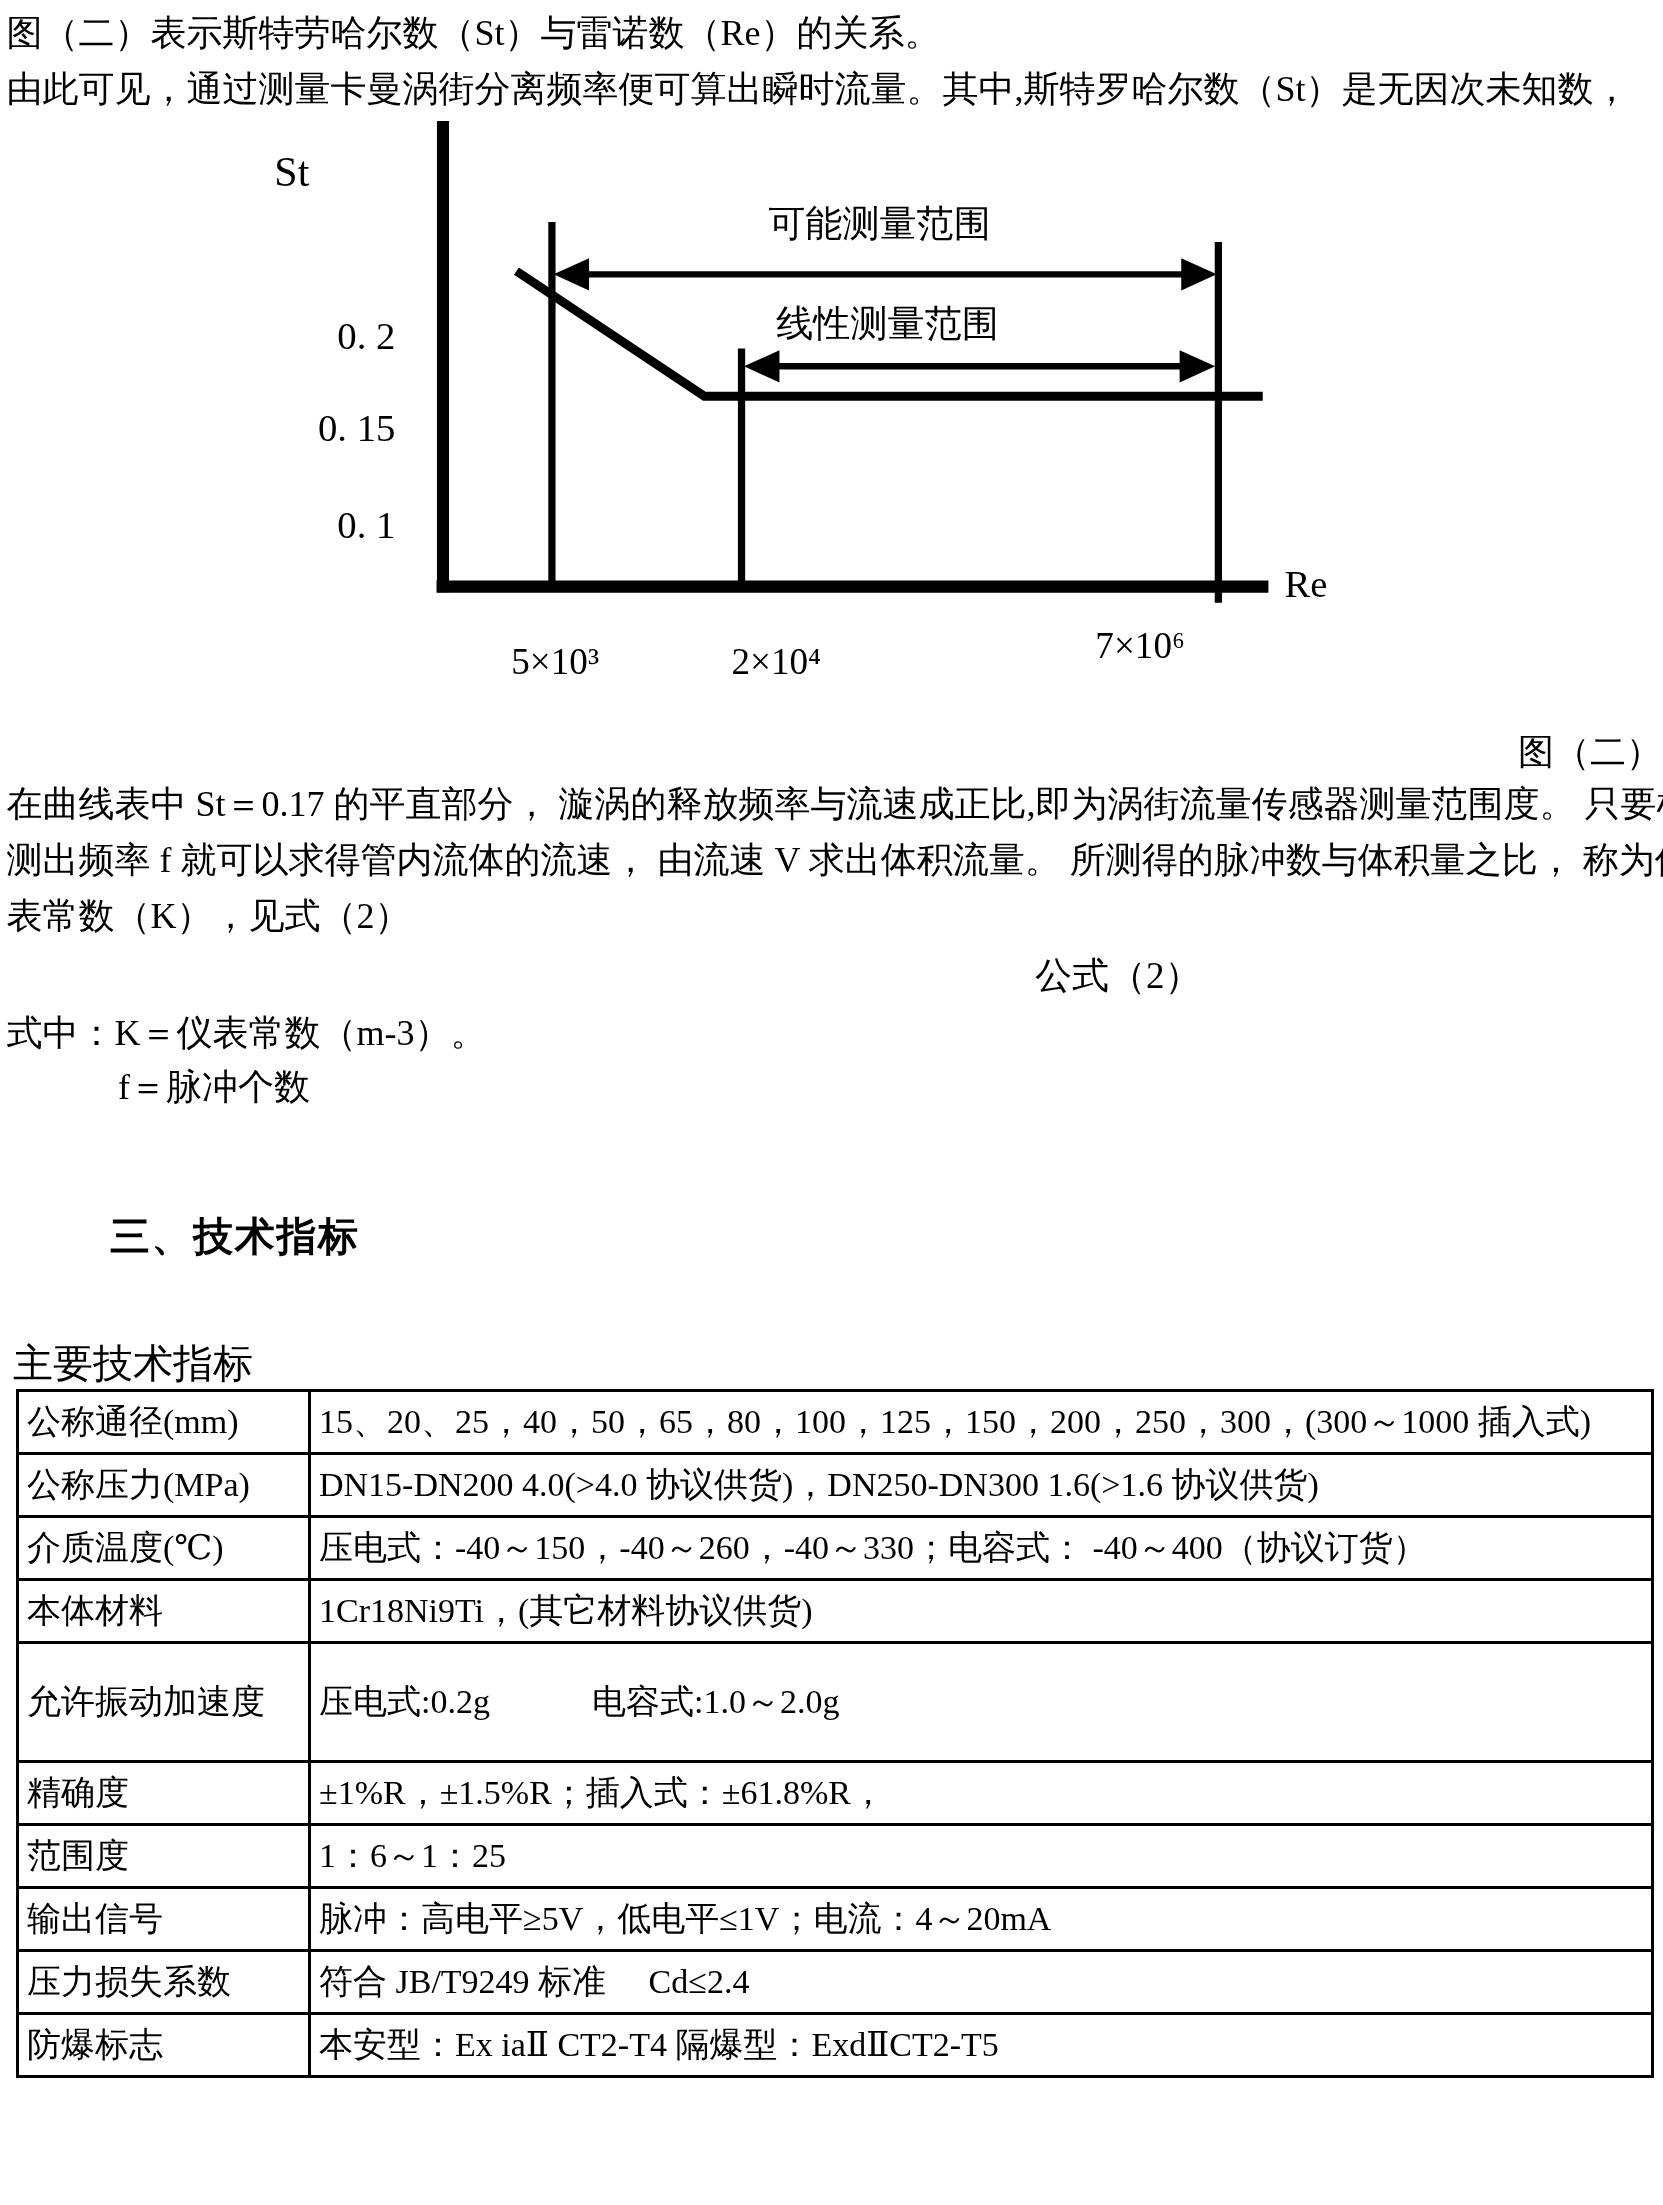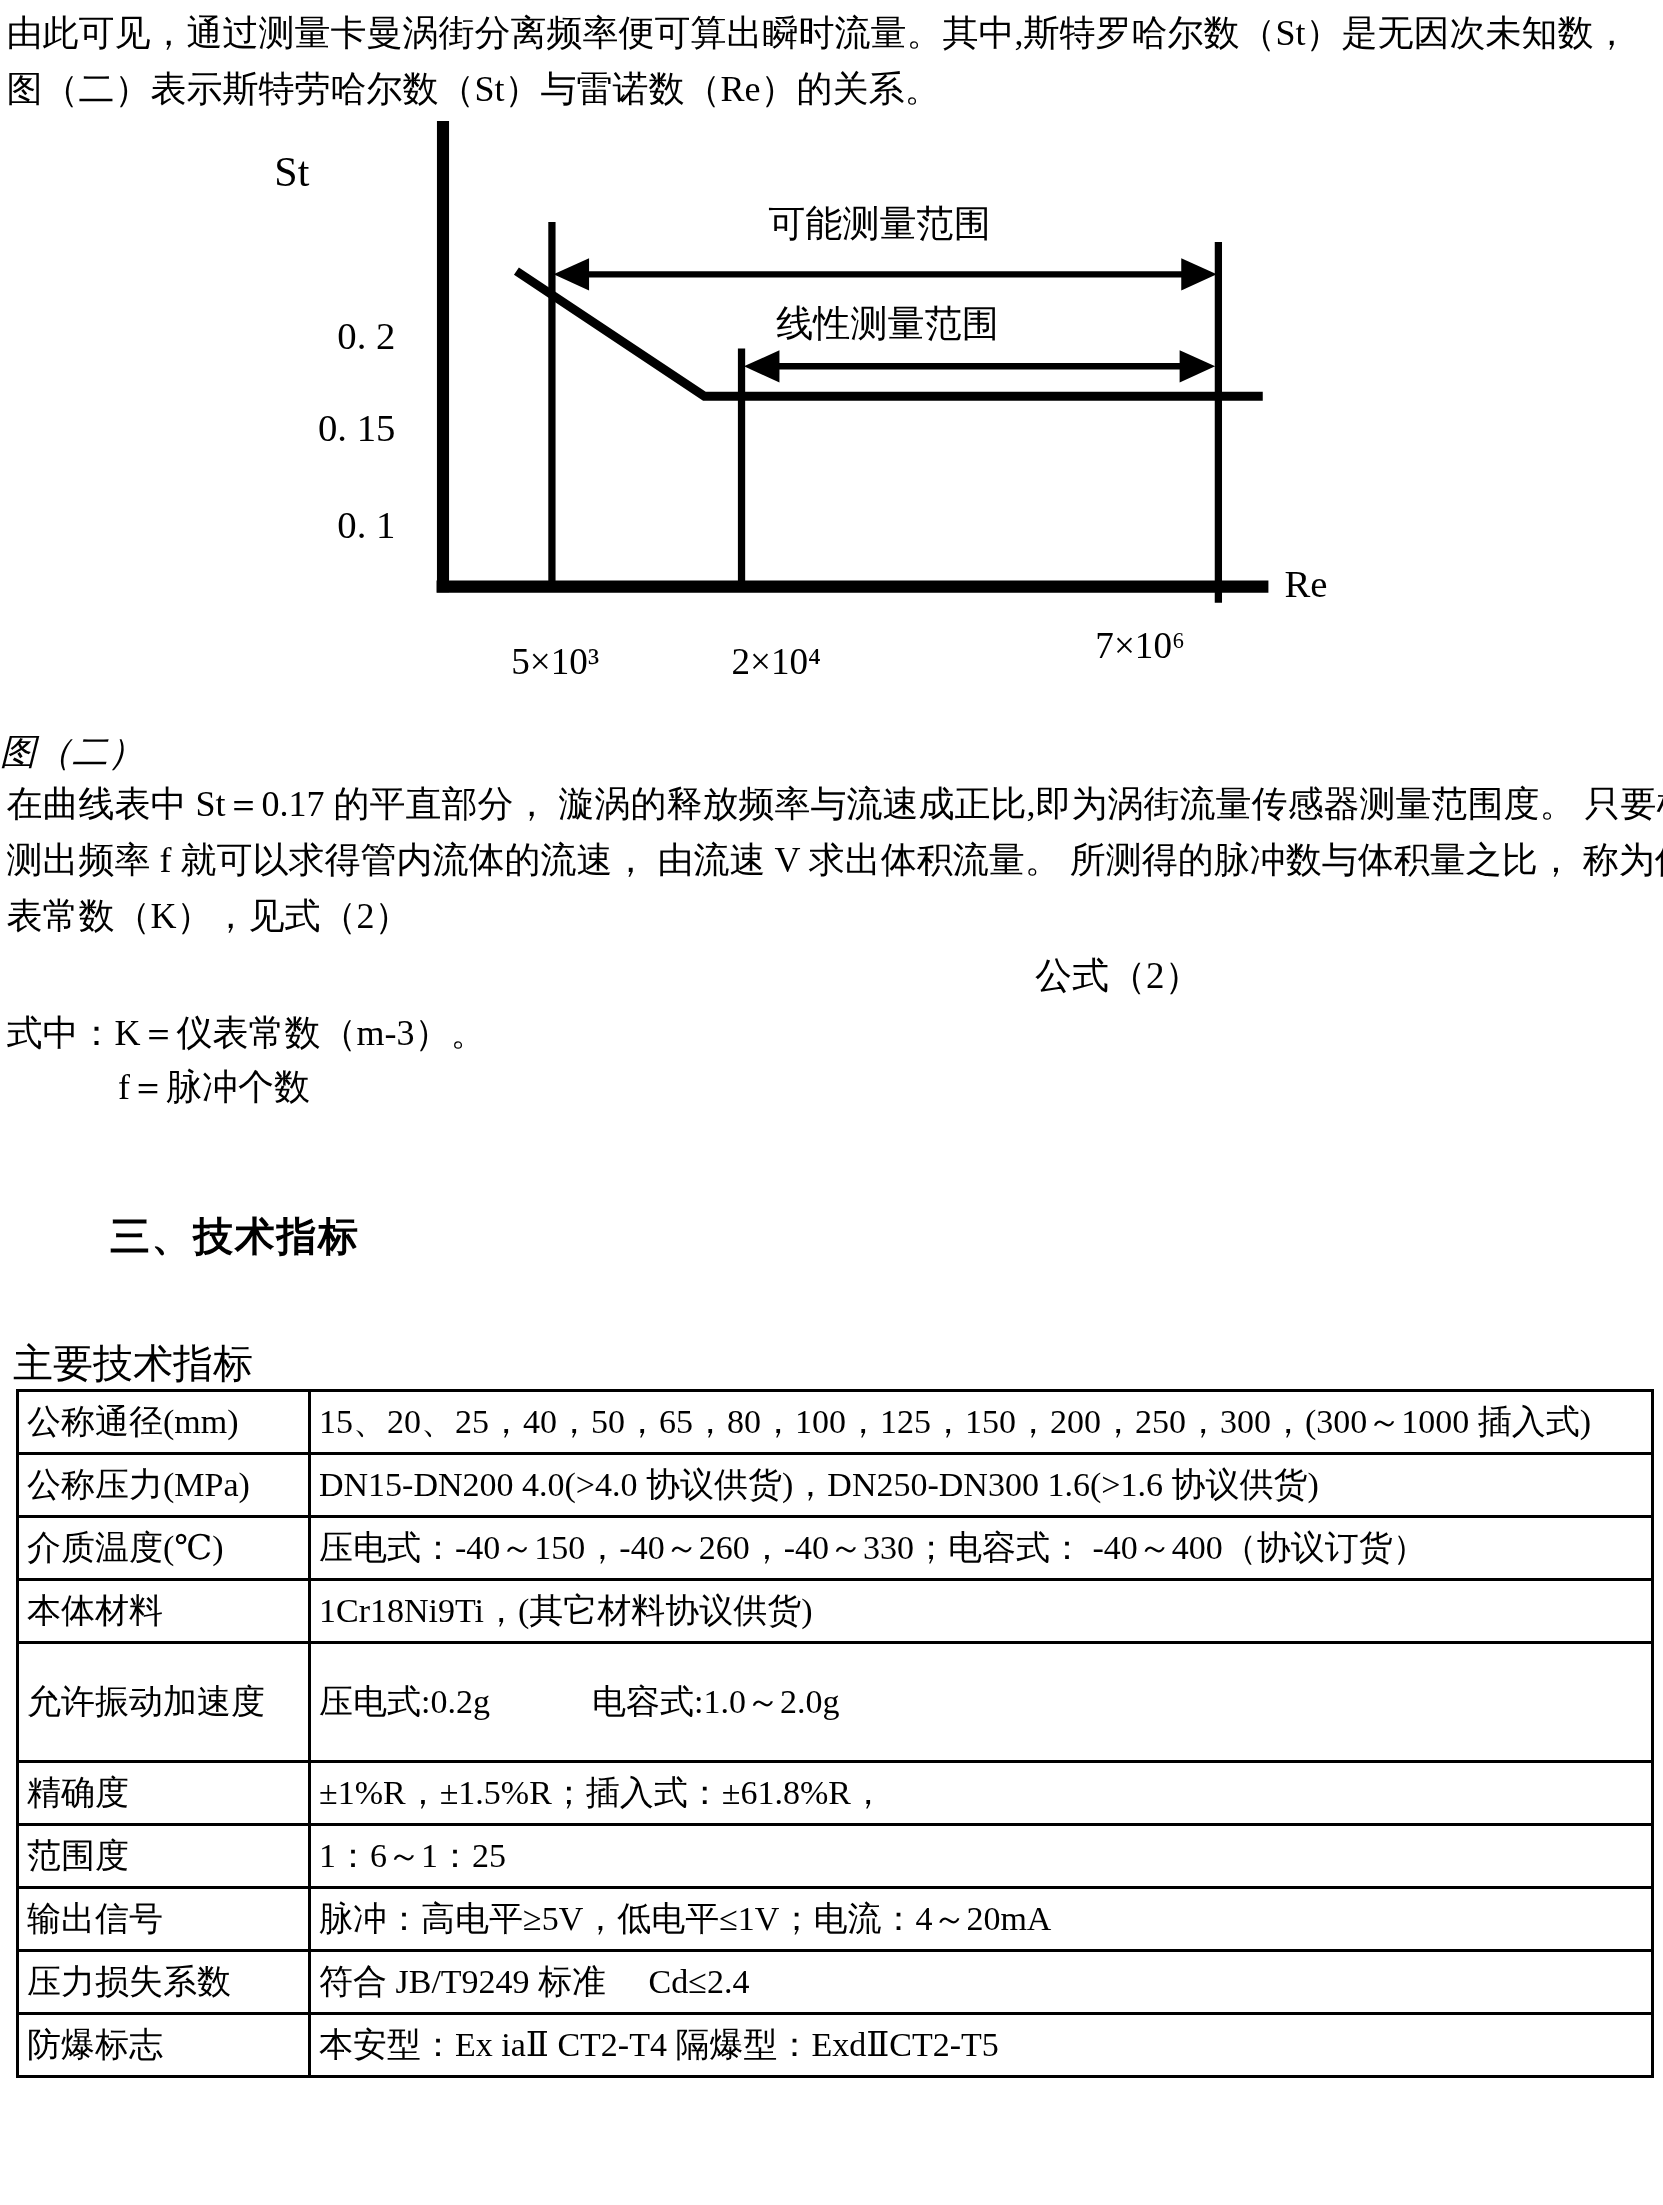--- a/index.html
+++ b/index.html
@@ -4,21 +4,21 @@
 <style>
   html,body{margin:0;padding:0;background:#fff;}
   body{font-family:"Liberation Serif","DejaVu Serif",serif;color:#000;}
   #page{position:relative;width:1663px;height:2205px;background:#ffffff;overflow:hidden;}
   .textline{position:absolute;white-space:pre;font-size:36px;line-height:56px;color:#000;}
   .para .textline{position:static;}
   .para{position:absolute;left:6.5px;top:0;}
   #para1{top:4.8px;}
   #para2{top:776px;}
   #figure-svg{position:absolute;left:0;top:113px;}
-  #figure-caption{position:absolute;top:728px;left:0;width:1662px;text-align:left;font-size:36px;font-style:italic;}
+  #figure-caption{position:absolute;top:728px;left:0;width:1662px;text-align:right;font-size:36px;}
   #formula-row{position:absolute;top:951px;left:0;width:1663px;height:56px;}
   #formula-expression{position:absolute;left:450px;top:0;font-size:37px;white-space:pre;}
   #formula-label{position:absolute;left:1035px;top:0;font-size:37px;white-space:pre;}
   #def-1{top:1005px;left:6.5px;}
   #def-2{top:1059px;left:118px;}
   #def-3{top:1112px;left:118px;}
   #section-heading{position:absolute;top:1209px;left:86px;font-family:"Liberation Sans","DejaVu Sans",sans-serif;
     font-weight:bold;font-size:40px;letter-spacing:1.6px;margin-left:24px;}
   #table-intro{position:absolute;top:1336px;left:13px;font-size:40px;}
   #spec-table{position:absolute;top:1389px;left:16px;width:1638px;border-collapse:collapse;table-layout:fixed;}
@@ -28,22 +28,22 @@
   #spec-table tr{height:63px;}
   #spec-table tr.tall{height:119px;}
   svg text{font-family:"Liberation Serif","DejaVu Serif",serif;fill:#000;}
 </style>
 </head>
 <body>
 
 <div id="page">
 
   <div class="para" id="para1">
+    <div class="textline">图（二）表示斯特劳哈尔数（St）与雷诺数（Re）的关系。</div>
     <div class="textline">由此可见，通过测量卡曼涡街分离频率便可算出瞬时流量。其中,斯特罗哈尔数（St）是无因次未知数，</div>
-    <div class="textline">图（二）表示斯特劳哈尔数（St）与雷诺数（Re）的关系。</div>
   </div>
 
   <svg id="figure-svg" width="1663" height="589" viewBox="0 0 2061 730">
 
     <line x1="549" y1="10" x2="549" y2="594" stroke="#000" stroke-width="15"></line>
     <line x1="541" y1="587" x2="1572" y2="587" stroke="#000" stroke-width="15"></line>
 
     <line x1="684" y1="135" x2="684" y2="587" stroke="#000" stroke-width="9"></line>
     <line x1="919" y1="292" x2="919" y2="587" stroke="#000" stroke-width="9"></line>
     <line x1="1510" y1="160" x2="1510" y2="607" stroke="#000" stroke-width="9"></line>

